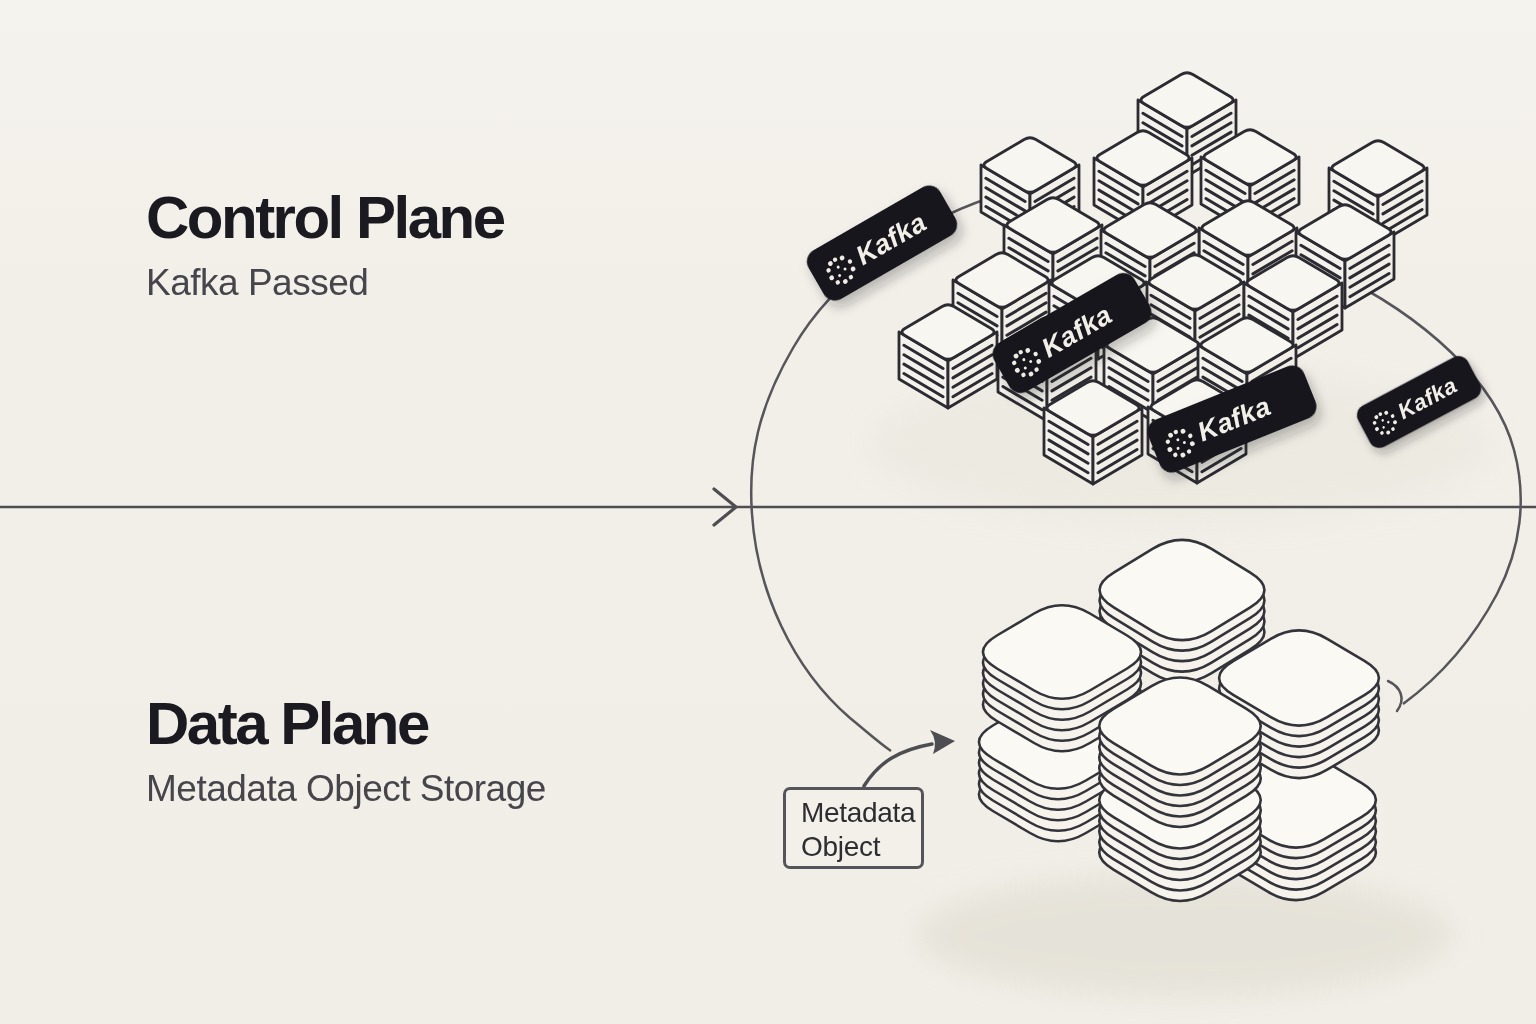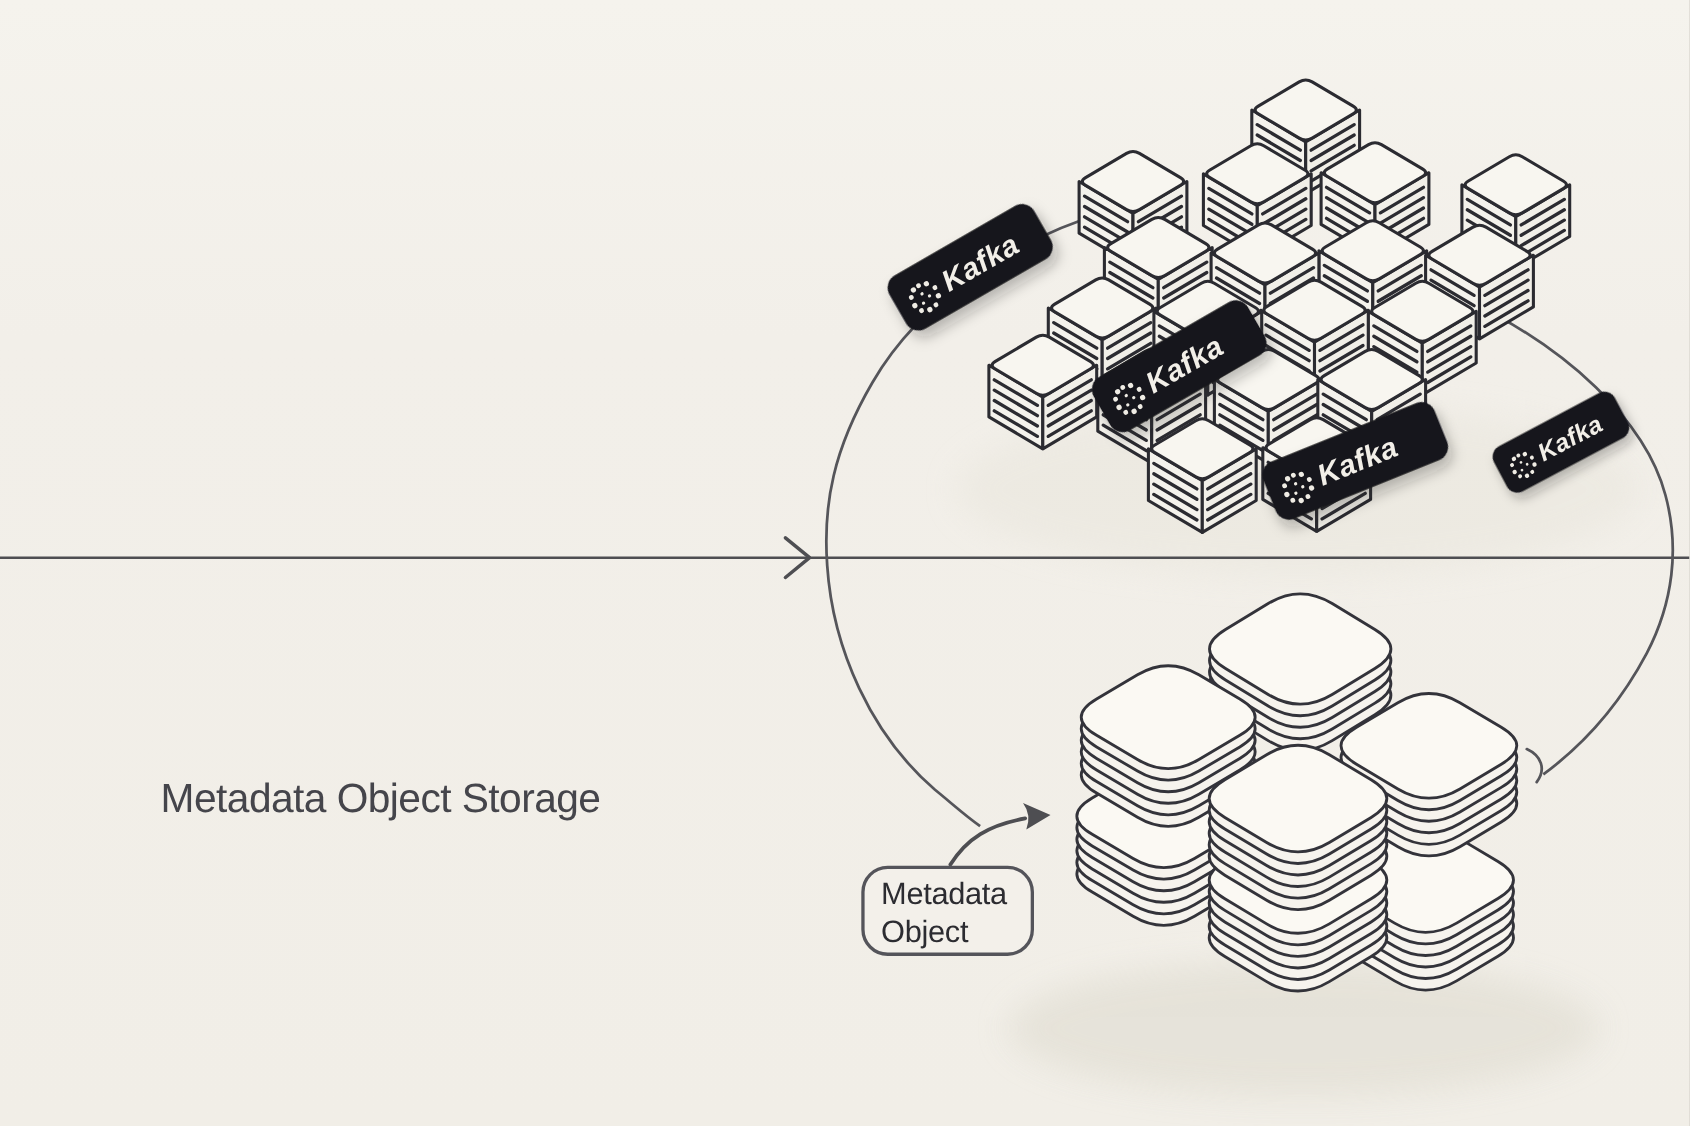--- a/index.html
+++ b/index.html
@@ -12,22 +12,22 @@
   .label-block{position:absolute;left:146px;}
   .label-block .title{
     font-size:60px;font-weight:700;letter-spacing:-2.5px;color:#1a1a20;line-height:1.05;
   }
   .label-block .subtitle{
     margin-top:14px;font-size:37px;font-weight:400;letter-spacing:-0.5px;color:#45454b;line-height:1.1;
   }
   #control-block{top:186px;}
   #data-block{top:692px;}
   .callout{
-    position:absolute;left:783px;top:787px;width:157px;height:82px;
-    box-sizing:border-box;border:3px solid #54545a;border-radius:24px;
+    position:absolute;left:783px;top:787px;width:141px;height:82px;
+    box-sizing:border-box;border:3px solid #54545a;border-radius:7px;
     background:#f3f0ea;color:#2c2c31;font-size:28px;line-height:1.2;
     padding:6px 0 0 15px;letter-spacing:-0.3px;
   }
   .callout span{display:block;}
   text.badge-label{
     font-family:"Liberation Sans",sans-serif;font-weight:700;font-style:italic;
     font-size:27px;fill:#f2efe8;letter-spacing:0.5px;
   }
 </style>
 </head>
@@ -451,21 +451,26 @@
       </g>
 
     <path d="M 1388 681 C 1401 687 1406 699 1397 711" fill="none" stroke="#55555a" stroke-width="2.5" stroke-linecap="round"></path>
 
     <g>
       <path d="M 864 786 C 879 762 899 750 932 744" fill="none" stroke="#4e4e52" stroke-width="3.4" stroke-linecap="round"></path>
       <path d="M 955 741 L 930 730 Q 938 741 933 754 Z" fill="#4e4e52"></path>
     </g>
   </svg>
 
+  <div class="label-block" id="control-block">
+    <div class="title">Control Plane</div>
+    <div class="subtitle">Kafka Passed</div>
+  </div>
   <div class="label-block" id="data-block">
+    <div class="title">Data Plane</div>
     <div class="subtitle">Metadata Object Storage</div>
   </div>
 
   <div class="callout">
     <span>Metadata</span>
     <span>Object</span>
   </div>
 </div>
 
 </body></html>

